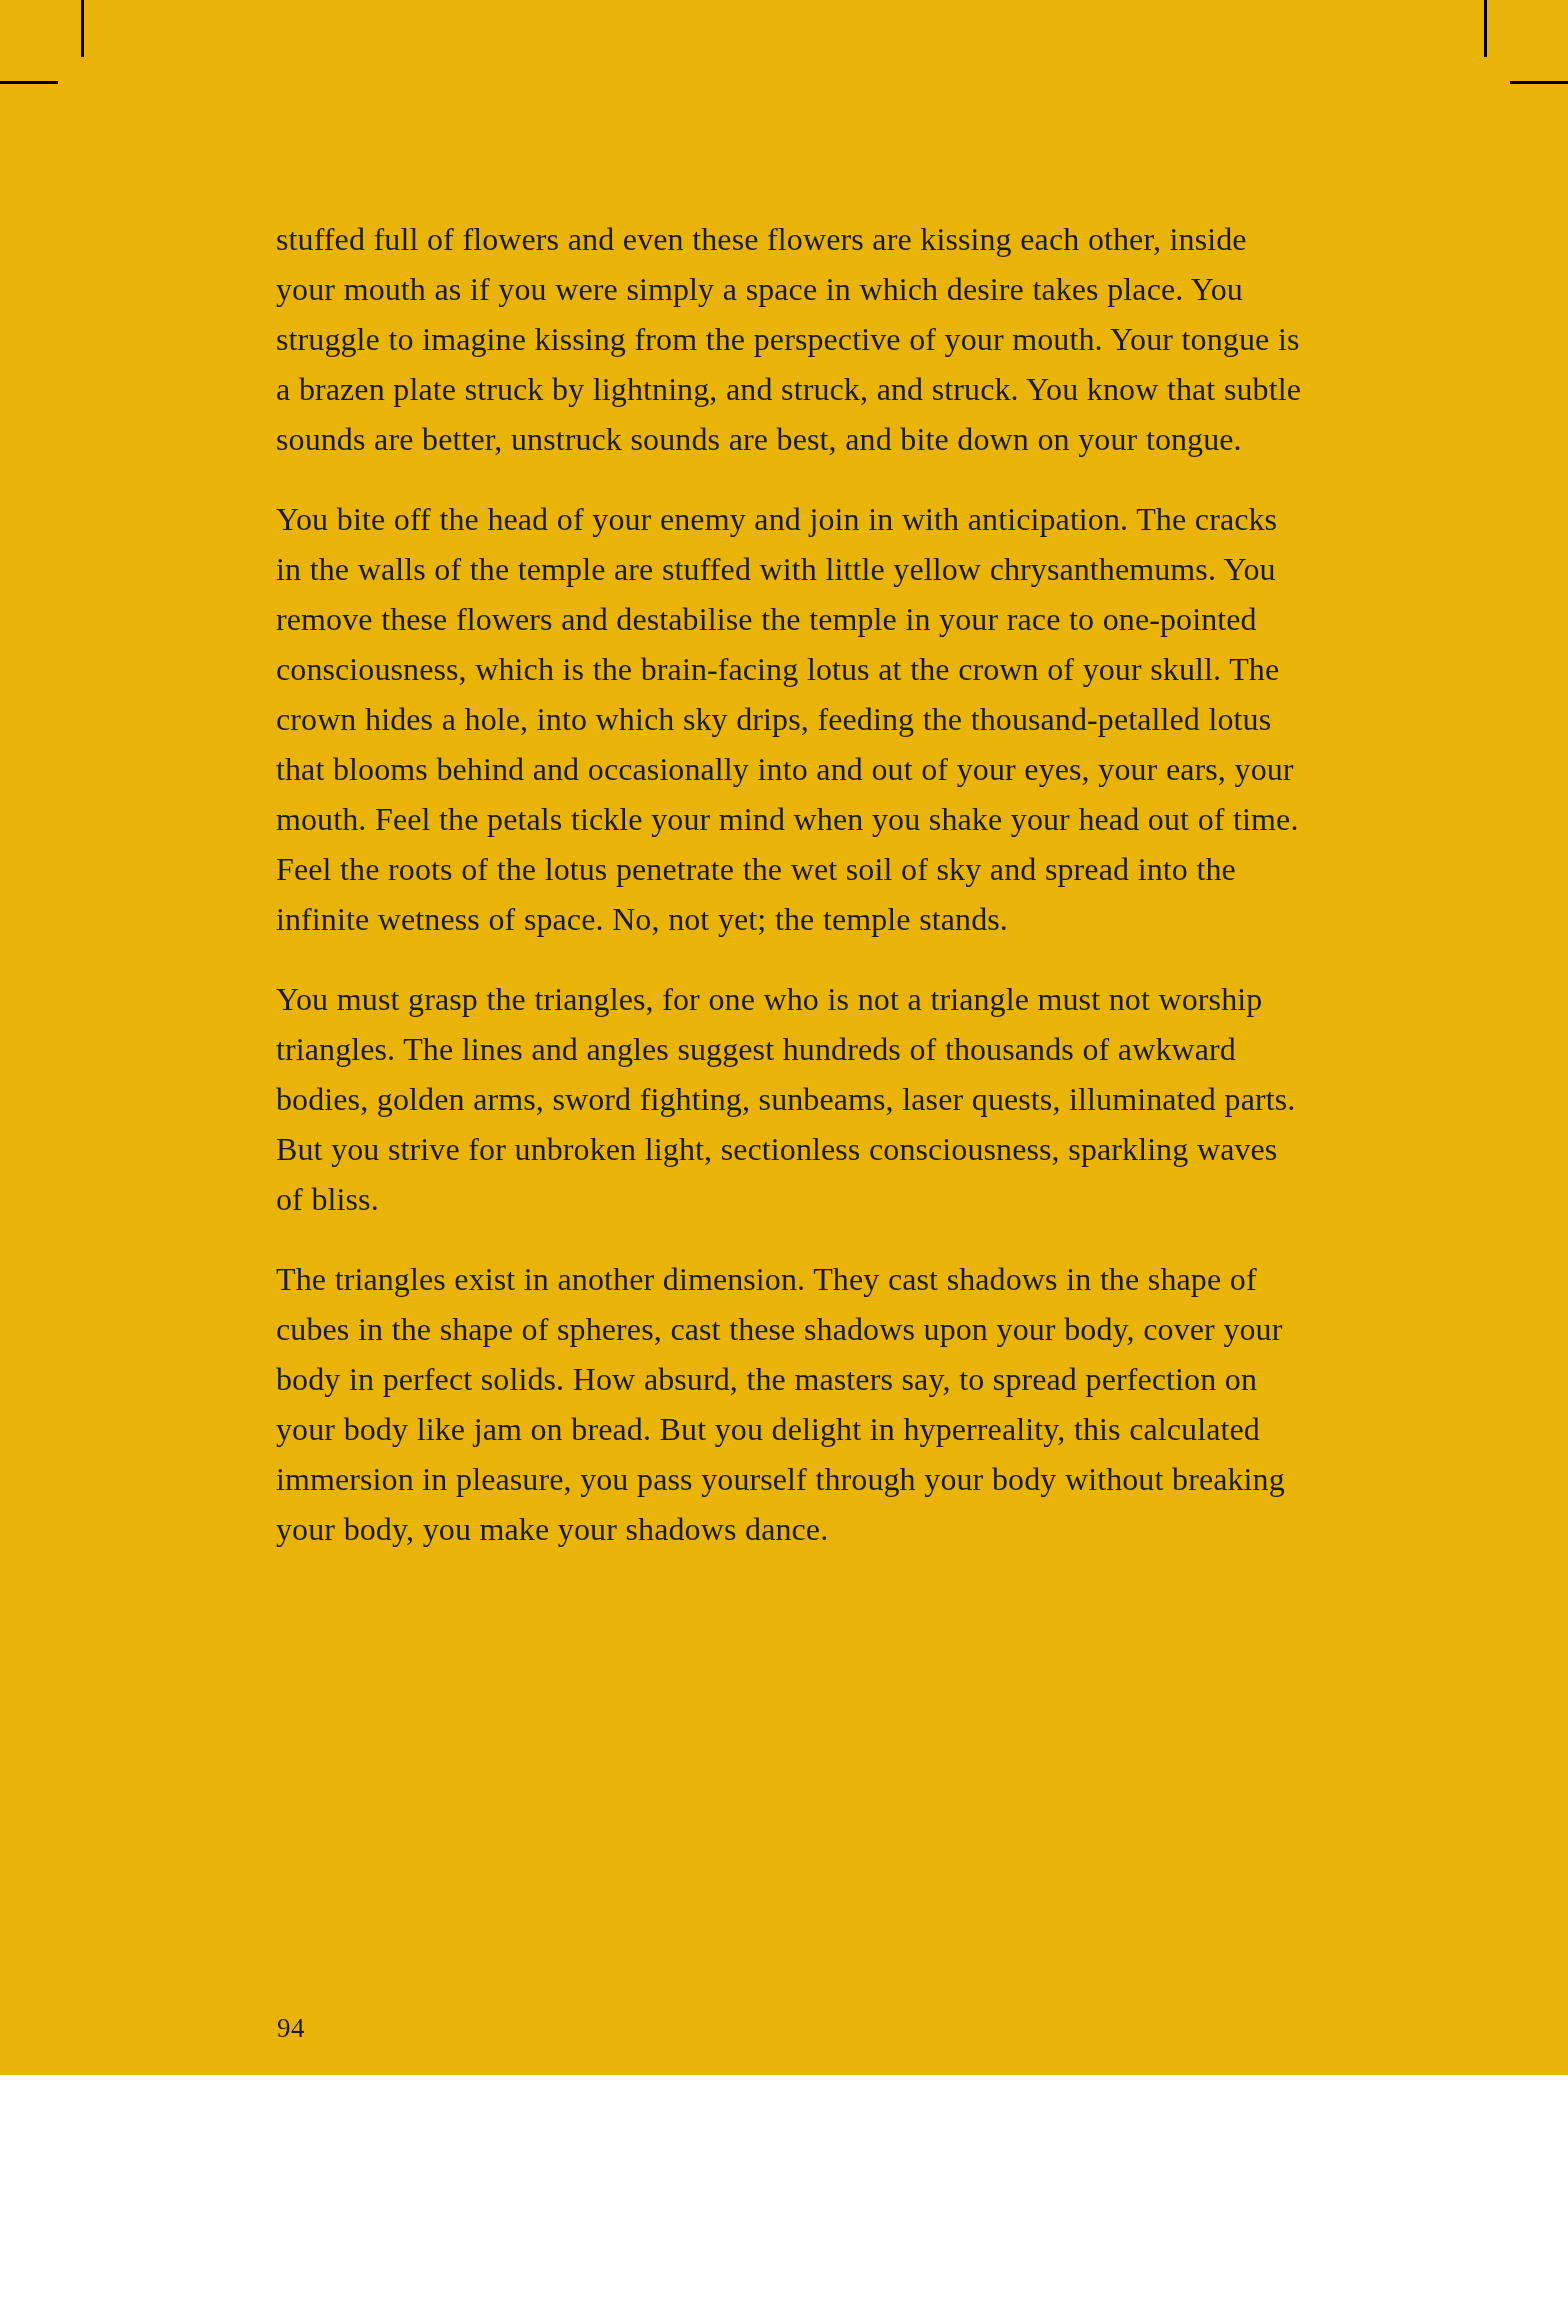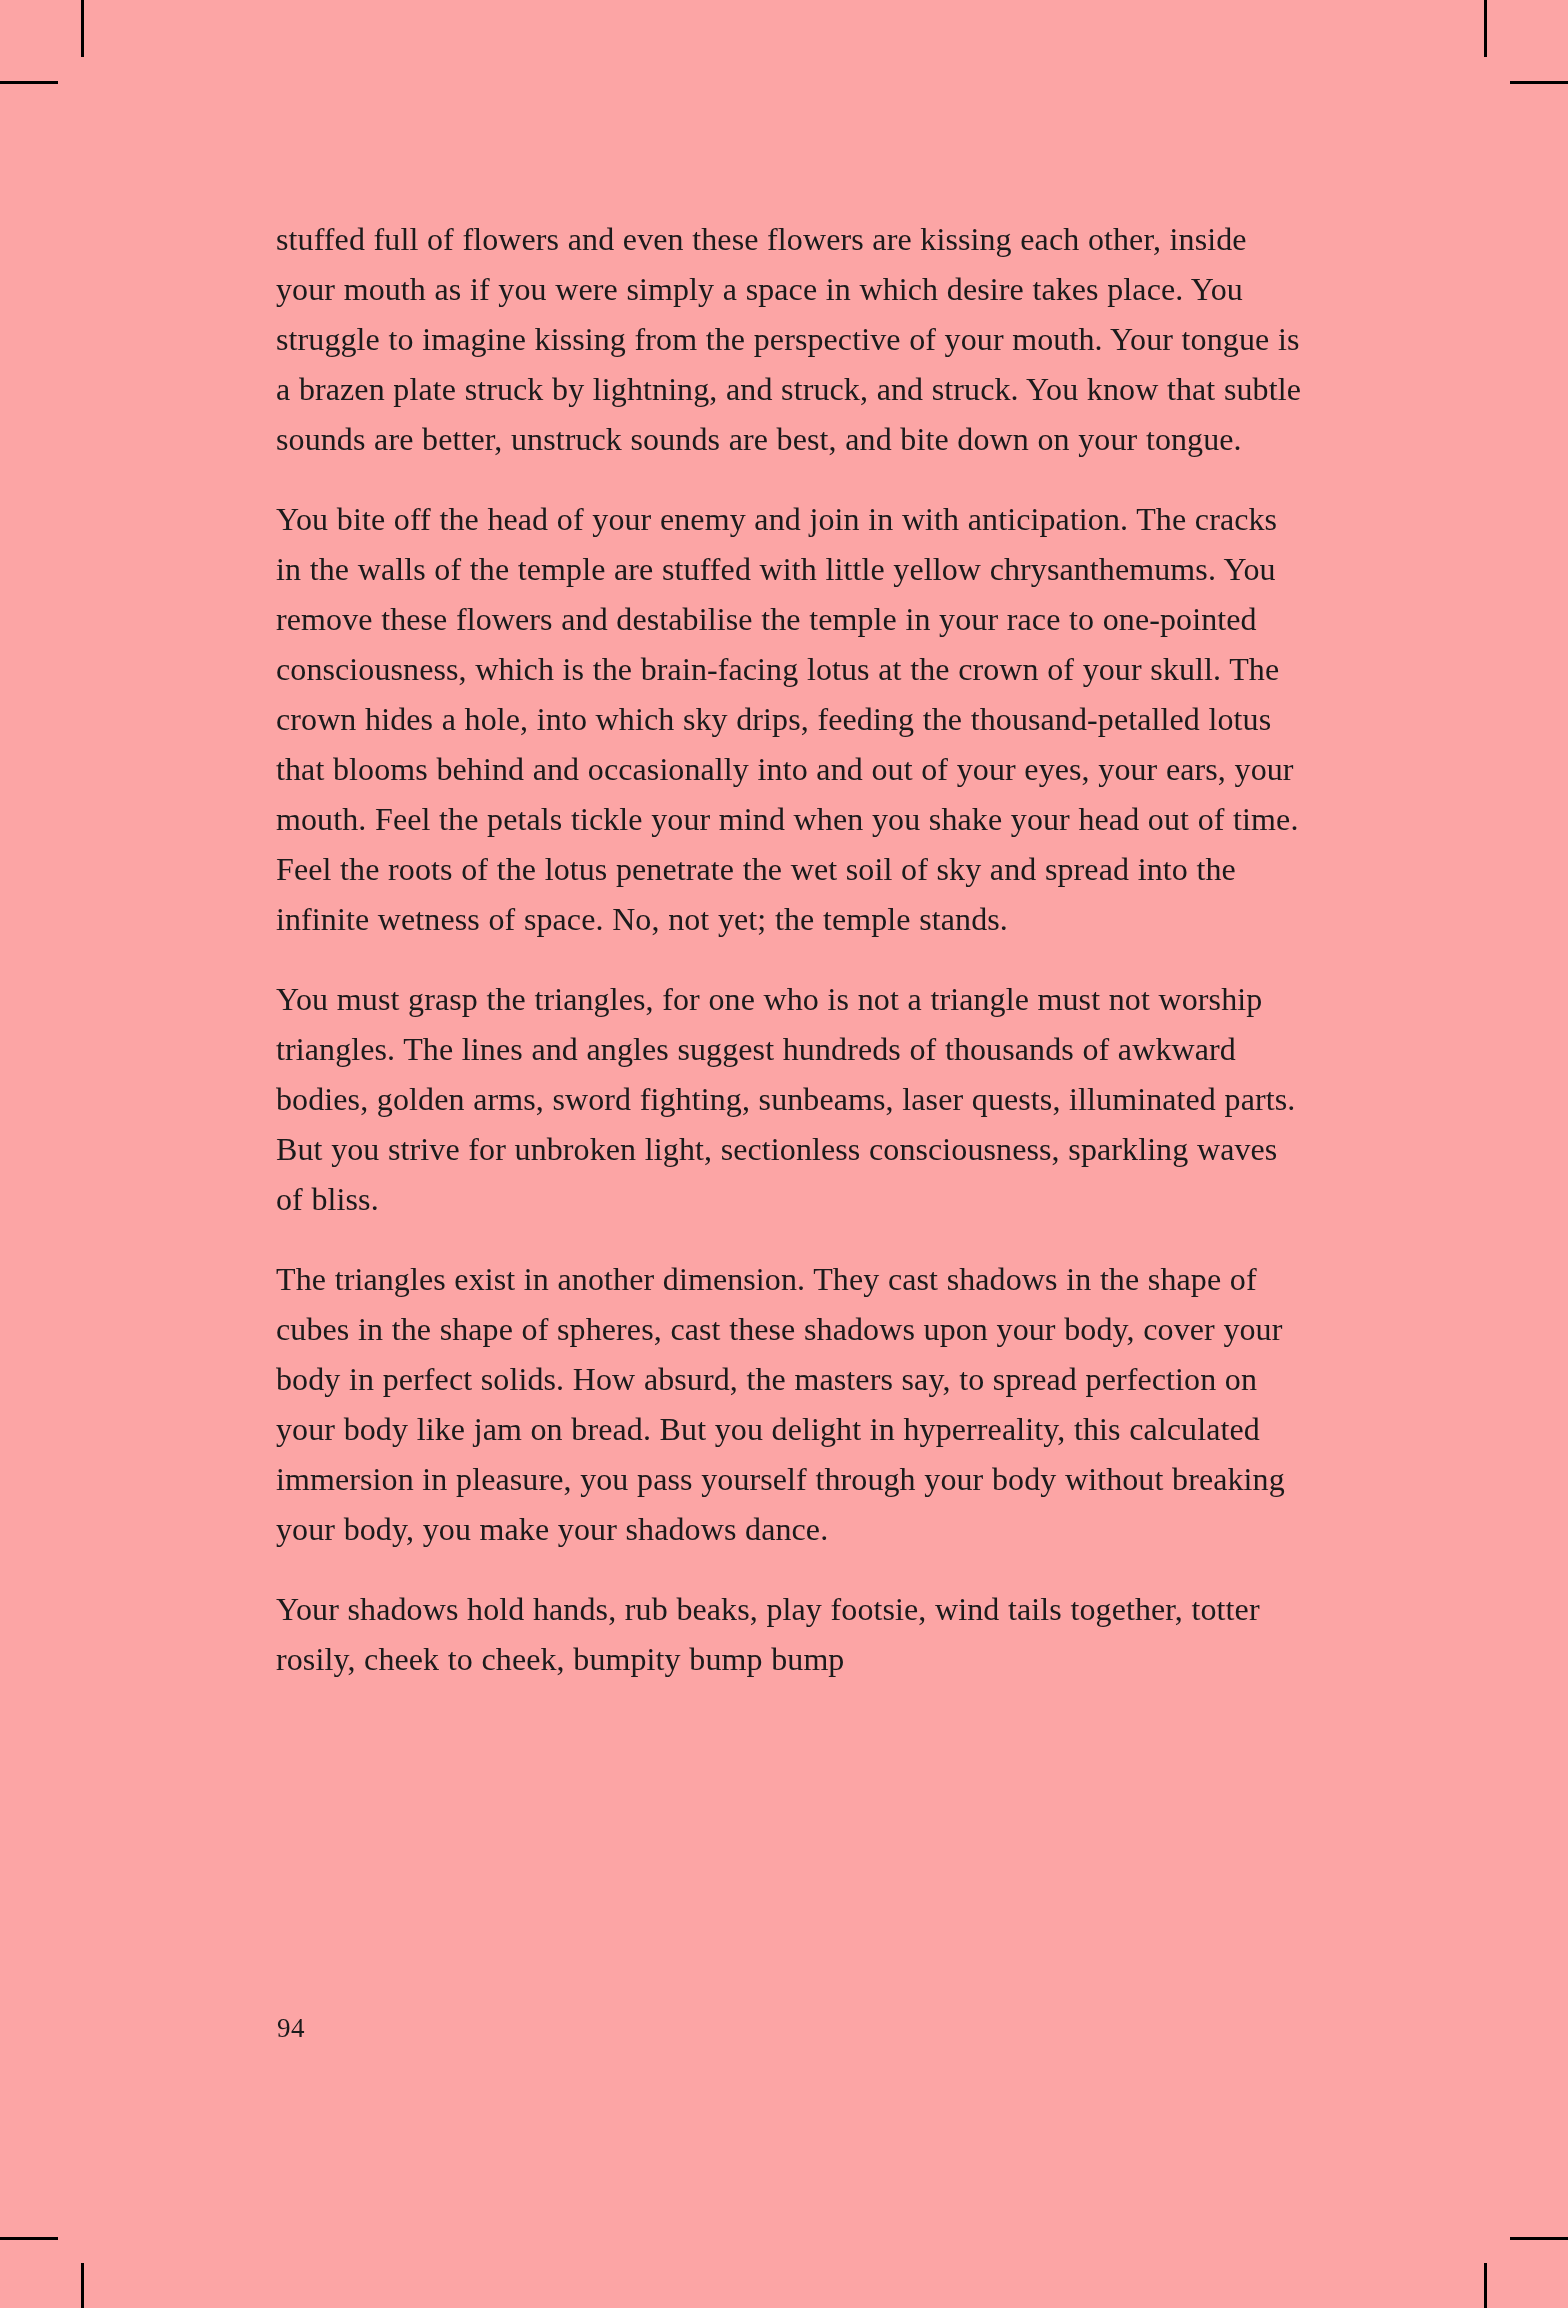--- a/index.html
+++ b/index.html
@@ -5,22 +5,22 @@
 <style>
   html, body {
     margin: 0;
     padding: 0;
     background: #ffffff;
   }
 
   .page {
     position: relative;
     width: 1568px;
-    height: 2308px;
-    background: #fca5a5;
+    height: 2075px;
+    background: #eab308;
     overflow: hidden;
     font-family: "Liberation Serif", "DejaVu Serif", serif;
   }
 
   
   .crop {
     position: absolute;
     background: #000000;
   }
   .crop.v { width: 2.8px; height: 57px; }
@@ -82,19 +82,18 @@
   <div class="crop h crop-bl-h"></div>
   <div class="crop v crop-bl-v"></div>
   <div class="crop h crop-br-h"></div>
   <div class="crop v crop-br-v"></div>
 
   <div class="textblock">
     <p class="para">stuffed full of flowers and even these flowers are kissing each other, inside your mouth as if you were simply a space in which desire takes place. You struggle to imagine kissing from the perspective of your mouth. Your tongue is a brazen plate struck by lightning, and struck, and struck. You know that subtle sounds are better, unstruck sounds are best, and bite down on your tongue.</p>
     <p class="para">You bite off the head of your enemy and join in with anticipation. The cracks in the walls of the temple are stuffed with little yellow chrysanthemums. You remove these flowers and destabilise the temple in your race to one-pointed consciousness, which is the brain-facing lotus at the crown of your skull. The crown hides a hole, into which sky drips, feeding the thousand-petalled lotus that blooms behind and occasionally into and out of your eyes, your ears, your mouth. Feel the petals tickle your mind when you shake your head out of time. Feel the roots of the lotus penetrate the wet soil of sky and spread into the infinite wetness of space. No, not yet; the temple stands.</p>
     <p class="para">You must grasp the triangles, for one who is not a triangle must not worship triangles. The lines and angles suggest hundreds of thousands of awkward bodies, golden arms, sword fighting, sunbeams, laser quests, illuminated parts. But you strive for unbroken light, sectionless consciousness, sparkling waves of bliss.</p>
     <p class="para">The triangles exist in another dimension. They cast shadows in the shape of cubes in the shape of spheres, cast these shadows upon your body, cover your body in perfect solids. How absurd, the masters say, to spread perfection on your body like jam on bread. But you delight in hyperreality, this calculated immersion in pleasure, you pass yourself through your body without breaking your body, you make your shadows dance.</p>
-    <p class="para">Your shadows hold hands, rub beaks, play footsie, wind tails together, totter rosily, cheek to cheek, bumpity bump bump</p>
   </div>
 
   <div class="folio">94</div>
 
 </div>
 
 
 </body></html>

